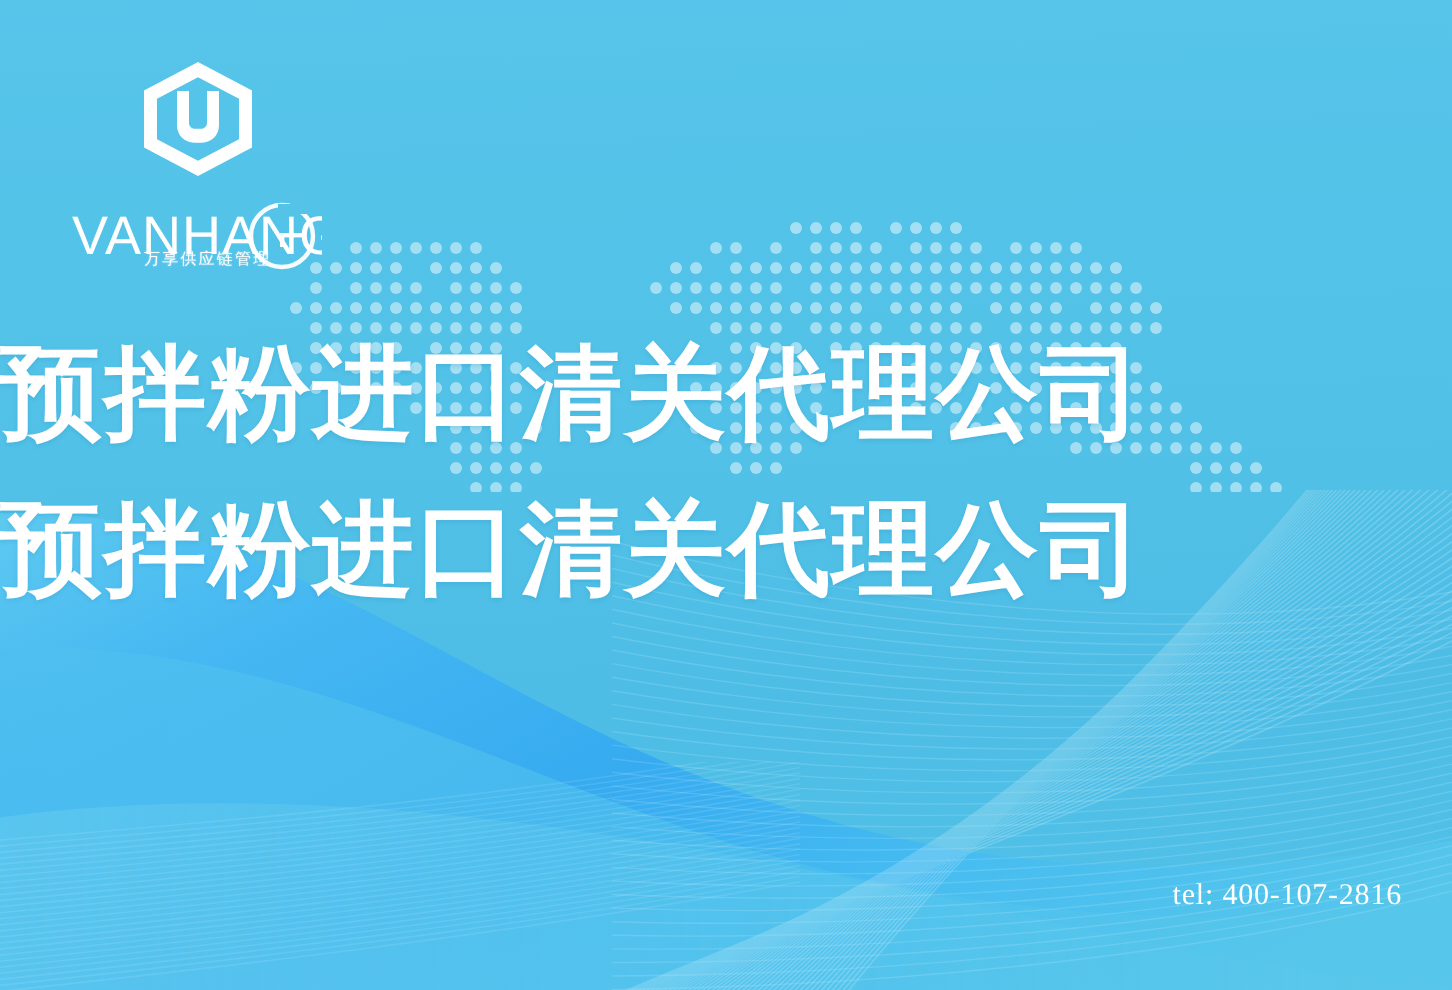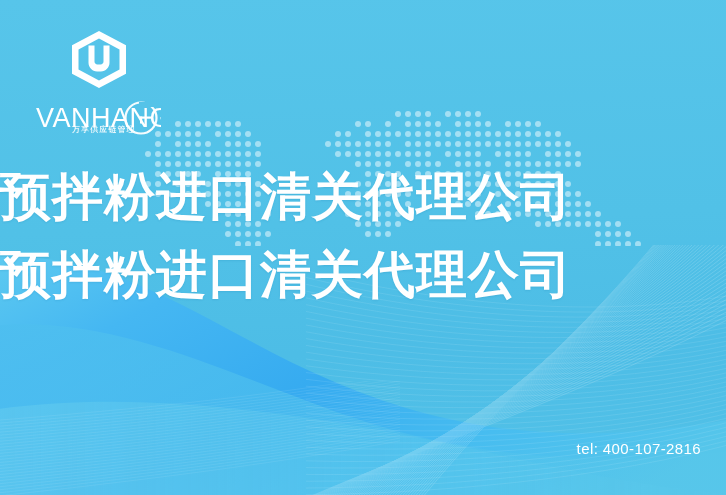--- a/index.html
+++ b/index.html
@@ -103,21 +103,21 @@
   .headline-line { display: block; }
 
   
   .tel {
     position: absolute;
     right: 25px;
     bottom: 38px;
     color: #ffffff;
     font-size: 15px;
     letter-spacing: .4px;
-    font-family: Liberation Sans, sans-serif;
+    font-family: Liberation Serif, serif;
   }
 </style>
 </head>
 <body>
 
 <div class="banner">
 
   <div class="bg-base"></div>
 
   <svg class="dot-map" viewBox="0 0 600 150" xmlns="http://www.w3.org/2000/svg">

